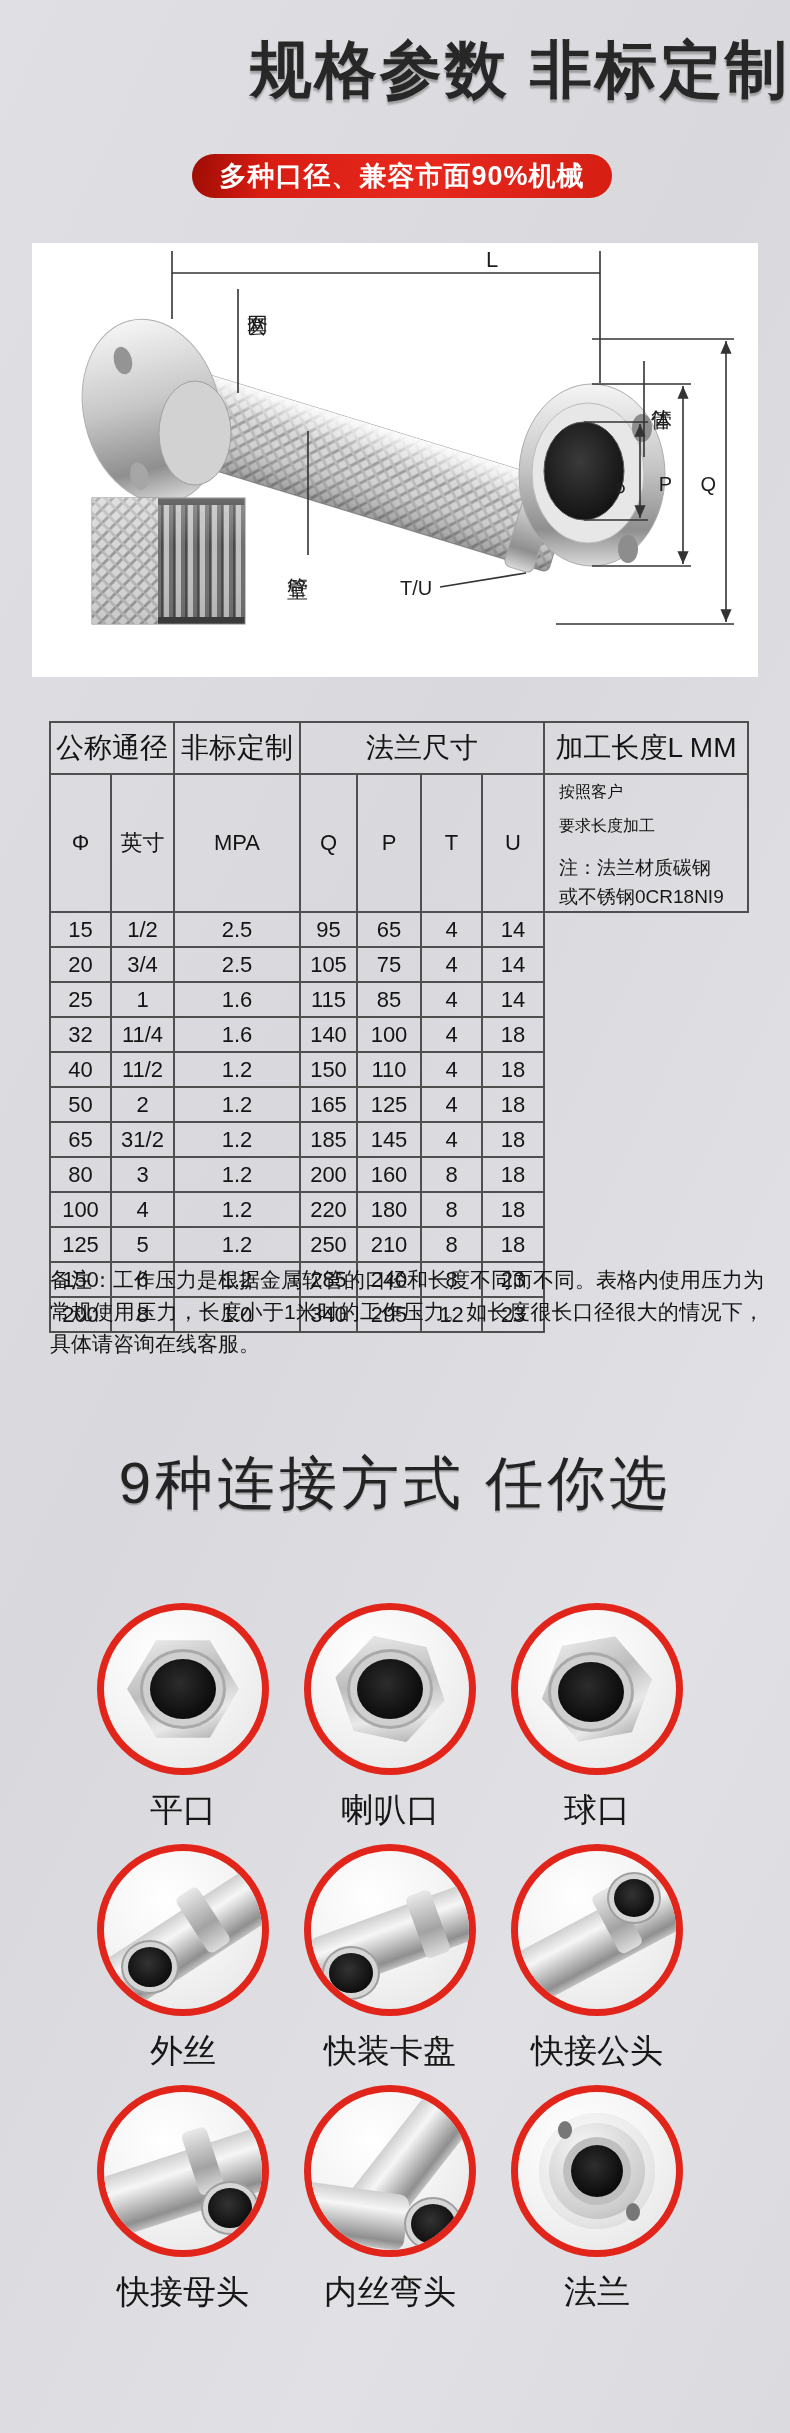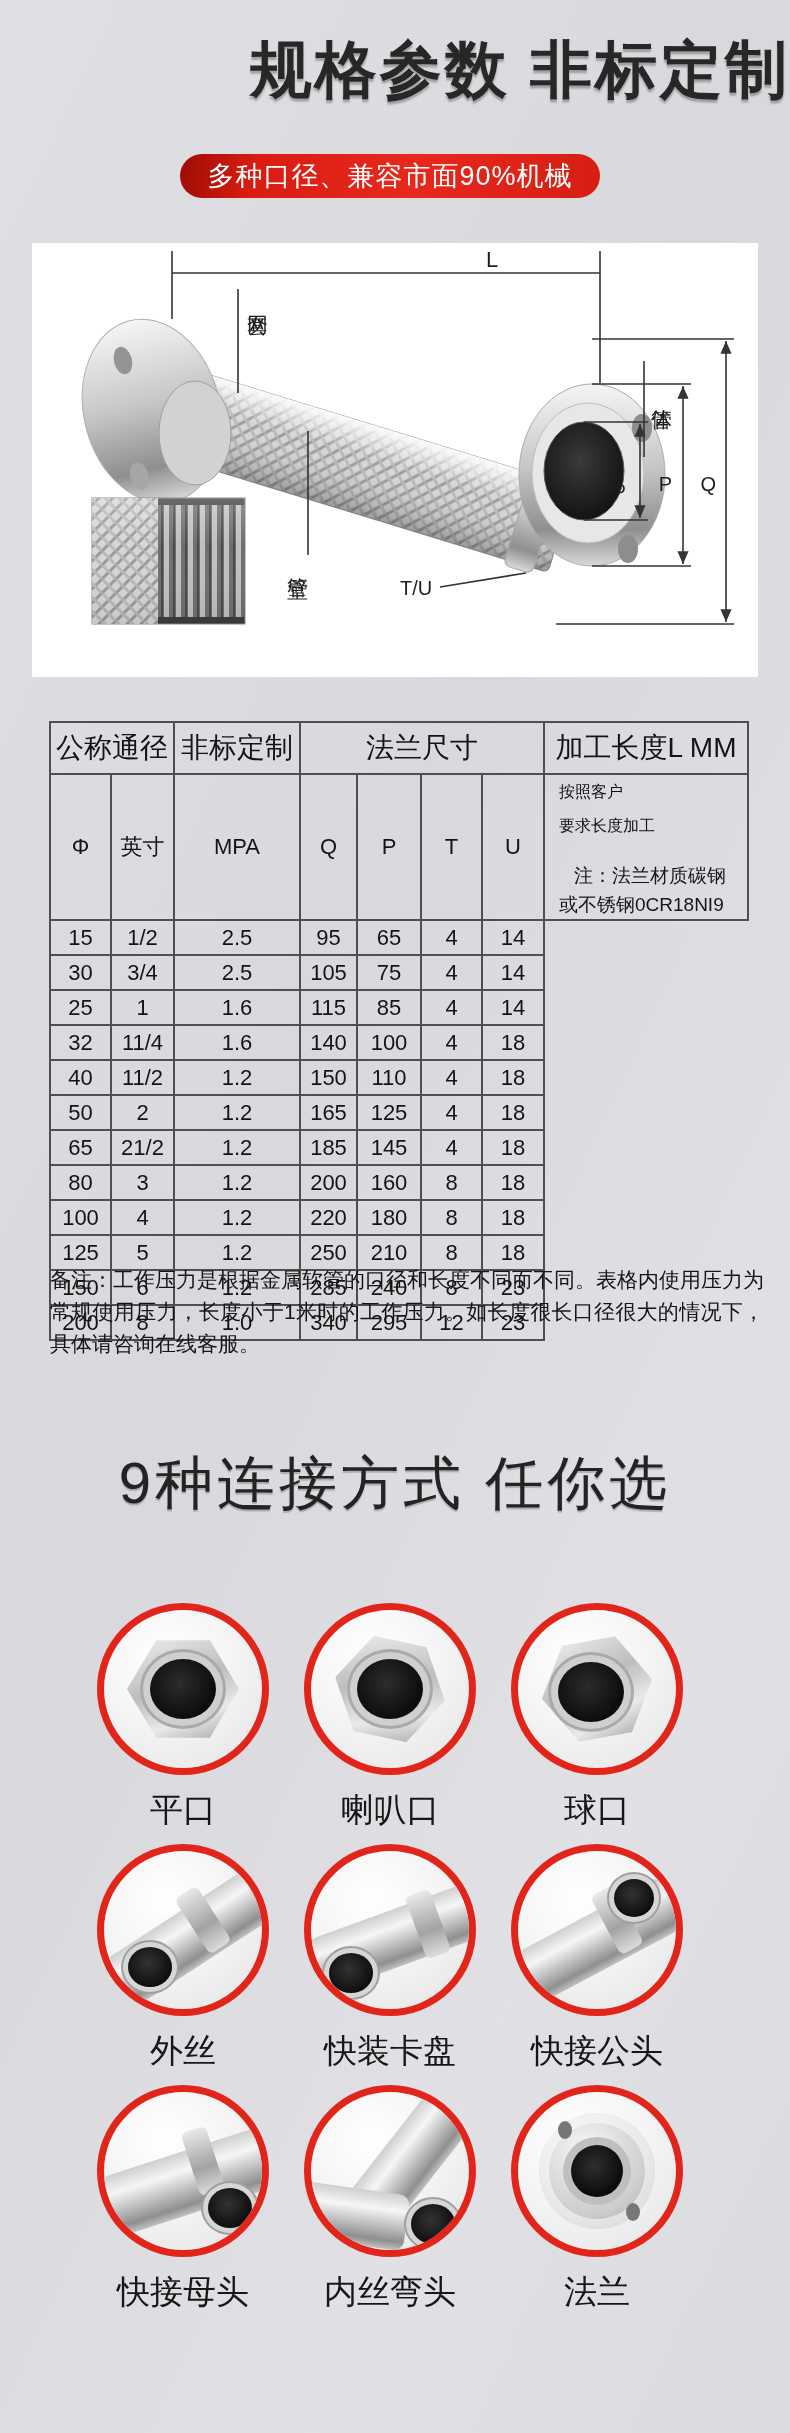--- a/index.html
+++ b/index.html
@@ -13,24 +13,24 @@
     position:relative;width:790px;height:2433px;margin:0 auto;overflow:hidden;
     background:linear-gradient(115deg,#e0dfe3 0%,#d9d8dc 42%,#e1e0e4 75%,#dbdade 100%);
     font-family:"Liberation Sans","DejaVu Sans",sans-serif;color:var(--ink);
   }
   .main-title{
     position:absolute;top:31px;left:0;width:100%;text-align:right;
     font-size:62px;line-height:78px;font-weight:bold;letter-spacing:3px;color:#272727;
     text-shadow:0 3px 2px rgba(0,0,0,.28);
   }
   .pill{
-    position:absolute;top:154px;left:180px;width:420px;height:44px;border-radius:23px;
+    position:absolute;top:154px;left:192px;width:420px;height:44px;border-radius:23px;
     background:linear-gradient(100deg,#9c0c04 0%,#d91d12 18%,#e7281d 55%,#d61e13 100%);
     display:flex;align-items:center;justify-content:center;
-    font-size:27px;color:#ffffff;letter-spacing:1px;
+    font-size:27px;color:#ffffff;letter-spacing:1px;font-weight:bold;
   }
   .panel{
     position:absolute;left:32px;top:243px;width:726px;height:434px;background:#ffffff;
   }
   .panel svg{display:block;width:726px;height:434px;}
 
   
   .spec-table{
     position:absolute;left:49px;top:721px;width:698px;
     border-collapse:collapse;table-layout:fixed;
@@ -38,21 +38,21 @@
   .spec-table th,.spec-table td{
     border:2px solid var(--line);text-align:center;vertical-align:middle;
     font-weight:normal;font-size:22px;color:#141414;padding:0;background:transparent;
   }
   .spec-table tr.h1 th{height:50px;font-size:28px;}
   .spec-table tr.h2 th{height:34px;font-size:22px;}
   .spec-table tbody td{height:33px;}
   .side-note{padding:0 6px 0 14px !important;text-align:left !important;}
   .side-main{font-size:16px;line-height:34px;color:#111;}
   .side-sub{font-size:19px;line-height:29px;color:#171717;}
-  .side-sub.first{margin-top:18px;text-align:center;}
+  .side-sub.first{margin-top:10px;}
 
   .remark{
     position:absolute;left:50px;top:1264px;width:714px;
     font-size:21px;line-height:32px;color:#151515;text-align:justify;
   }
 
   .section-title{
     position:absolute;top:1438px;left:0;width:100%;text-align:center;
     font-size:58px;line-height:90px;font-weight:normal;letter-spacing:4px;color:#232323;
     text-shadow:0 2px 1px rgba(0,0,0,.22);
@@ -265,21 +265,21 @@
         <tr>
           <td>15</td>
           <td>1/2</td>
           <td>2.5</td>
           <td>95</td>
           <td>65</td>
           <td>4</td>
           <td>14</td>
         </tr>
         <tr>
-          <td>30</td>
+          <td>20</td>
           <td>3/4</td>
           <td>2.5</td>
           <td>105</td>
           <td>75</td>
           <td>4</td>
           <td>14</td>
         </tr>
         <tr>
           <td>25</td>
           <td>1</td>
@@ -311,21 +311,21 @@
           <td>50</td>
           <td>2</td>
           <td>1.2</td>
           <td>165</td>
           <td>125</td>
           <td>4</td>
           <td>18</td>
         </tr>
         <tr>
           <td>65</td>
-          <td>21/2</td>
+          <td>31/2</td>
           <td>1.2</td>
           <td>185</td>
           <td>145</td>
           <td>4</td>
           <td>18</td>
         </tr>
         <tr>
           <td>80</td>
           <td>3</td>
           <td>1.2</td>

